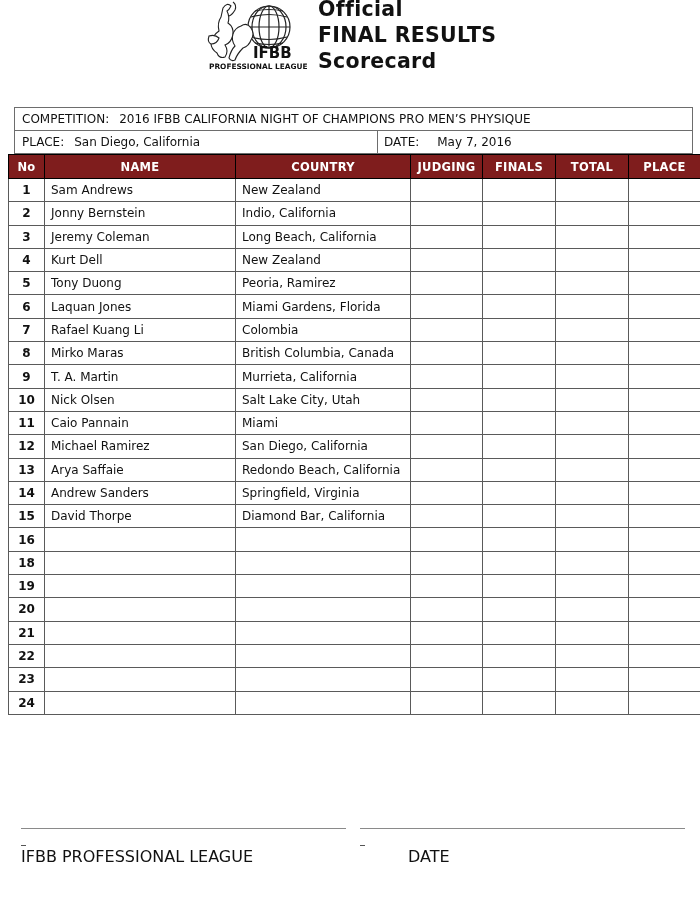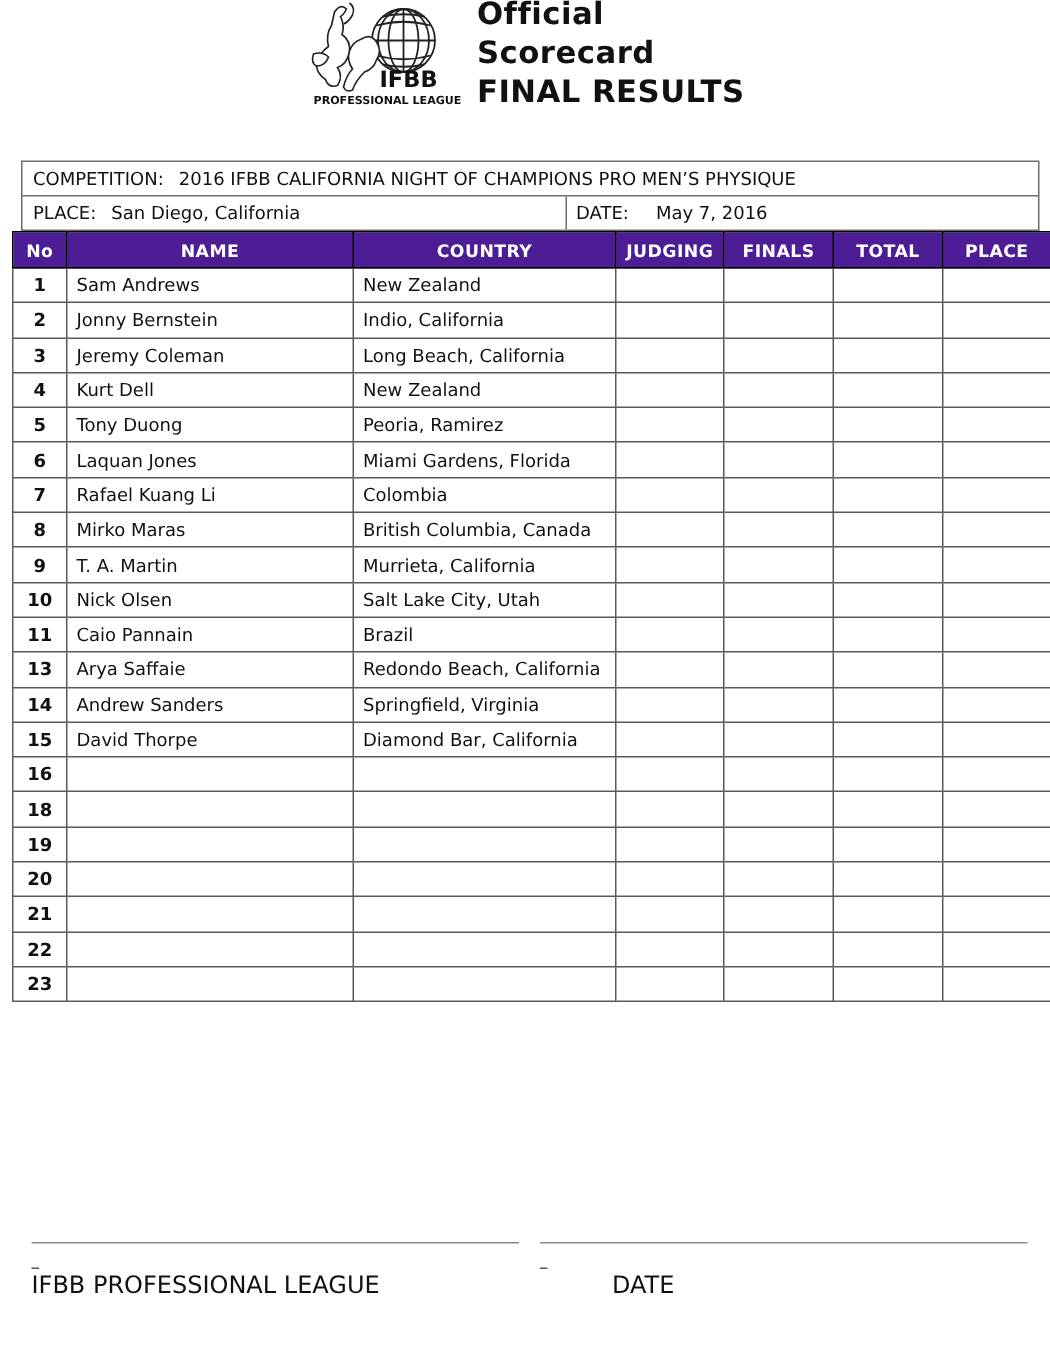--- a/index.html
+++ b/index.html
@@ -21,21 +21,21 @@
   .info .cell-comp { position:absolute; left:7px; top:4px; white-space:nowrap; }
   .info .cell-place { position:absolute; left:7px; top:4px; white-space:nowrap; }
   .info .vdiv { position:absolute; left:362px; top:0; width:1px; height:22px; background:#6d6d6d; }
   .info .cell-date { position:absolute; left:369px; top:4px; white-space:nowrap; }
   .info .lbl { margin-right:10px; }
   .info .lbl-date { margin-right:18px; }
 
   
   table.results { position:absolute; left:8px; top:154px; border-collapse:collapse;
                   table-layout:fixed; width:692px; font-size:12px; }
-  table.results th { background:#4c1d95; color:#fff; font-weight:bold; height:23px;
+  table.results th { background:#7f1d1d; color:#fff; font-weight:bold; height:23px;
                      padding:0; text-align:center; font-size:11.5px; letter-spacing:0.3px;
                      border:1px solid #000; }
   table.results td { height:22.3px; padding:0; border:1px solid #5a5a5a;
                      white-space:nowrap; overflow:hidden; }
   table.results td.no { text-align:center; font-weight:bold; font-size:12px; }
   table.results td.txt { padding-left:6px; }
   table.results tr td:first-child { border-left:1px solid #5a5a5a; }
 
   
   .sigline { position:absolute; top:828px; height:1px; background:#8a8a8a; }
@@ -71,22 +71,22 @@
       <path d="M6 36 q6 -2 10 2 q-2 6 -8 6 q-4 -2 -2 -8 z"></path>
     </g>
 
     <text x="50" y="58" font-family="DejaVu Sans, sans-serif" font-weight="bold" font-size="15" fill="#111">IFBB</text>
     <text x="6" y="69" font-family="DejaVu Sans, sans-serif" font-weight="bold" font-size="7.4" fill="#111">PROFESSIONAL LEAGUE</text>
   </svg>
 </div>
 
 <div class="title">
   <div>Official</div>
+  <div>FINAL RESULTS</div>
   <div>Scorecard</div>
-  <div>FINAL RESULTS</div>
 </div>
 
 <div class="info">
   <div class="row1">
     <div class="cell-comp">
       <span class="lbl">COMPETITION:</span><span>2016 IFBB CALIFORNIA NIGHT OF CHAMPIONS PRO MEN’S PHYSIQUE</span>
     </div>
   </div>
   <div class="row2">
     <div class="cell-place">
@@ -207,21 +207,30 @@
         <td class="txt">Nick Olsen</td>
         <td class="txt">Salt Lake City, Utah</td>
         <td class="txt"></td>
         <td class="txt"></td>
         <td class="txt"></td>
         <td class="txt"></td>
       </tr>
       <tr>
         <td class="no">11</td>
         <td class="txt">Caio Pannain</td>
-        <td class="txt">Brazil</td>
+        <td class="txt">Miami</td>
+        <td class="txt"></td>
+        <td class="txt"></td>
+        <td class="txt"></td>
+        <td class="txt"></td>
+      </tr>
+      <tr>
+        <td class="no">12</td>
+        <td class="txt">Michael Ramirez</td>
+        <td class="txt">San Diego, California</td>
         <td class="txt"></td>
         <td class="txt"></td>
         <td class="txt"></td>
         <td class="txt"></td>
       </tr>
       <tr>
         <td class="no">13</td>
         <td class="txt">Arya Saffaie</td>
         <td class="txt">Redondo Beach, California</td>
         <td class="txt"></td>
@@ -296,20 +305,29 @@
         <td class="no">22</td>
         <td class="txt"></td>
         <td class="txt"></td>
         <td class="txt"></td>
         <td class="txt"></td>
         <td class="txt"></td>
         <td class="txt"></td>
       </tr>
       <tr>
         <td class="no">23</td>
+        <td class="txt"></td>
+        <td class="txt"></td>
+        <td class="txt"></td>
+        <td class="txt"></td>
+        <td class="txt"></td>
+        <td class="txt"></td>
+      </tr>
+      <tr>
+        <td class="no">24</td>
         <td class="txt"></td>
         <td class="txt"></td>
         <td class="txt"></td>
         <td class="txt"></td>
         <td class="txt"></td>
         <td class="txt"></td>
       </tr>
     </tbody>
 </table>
 

